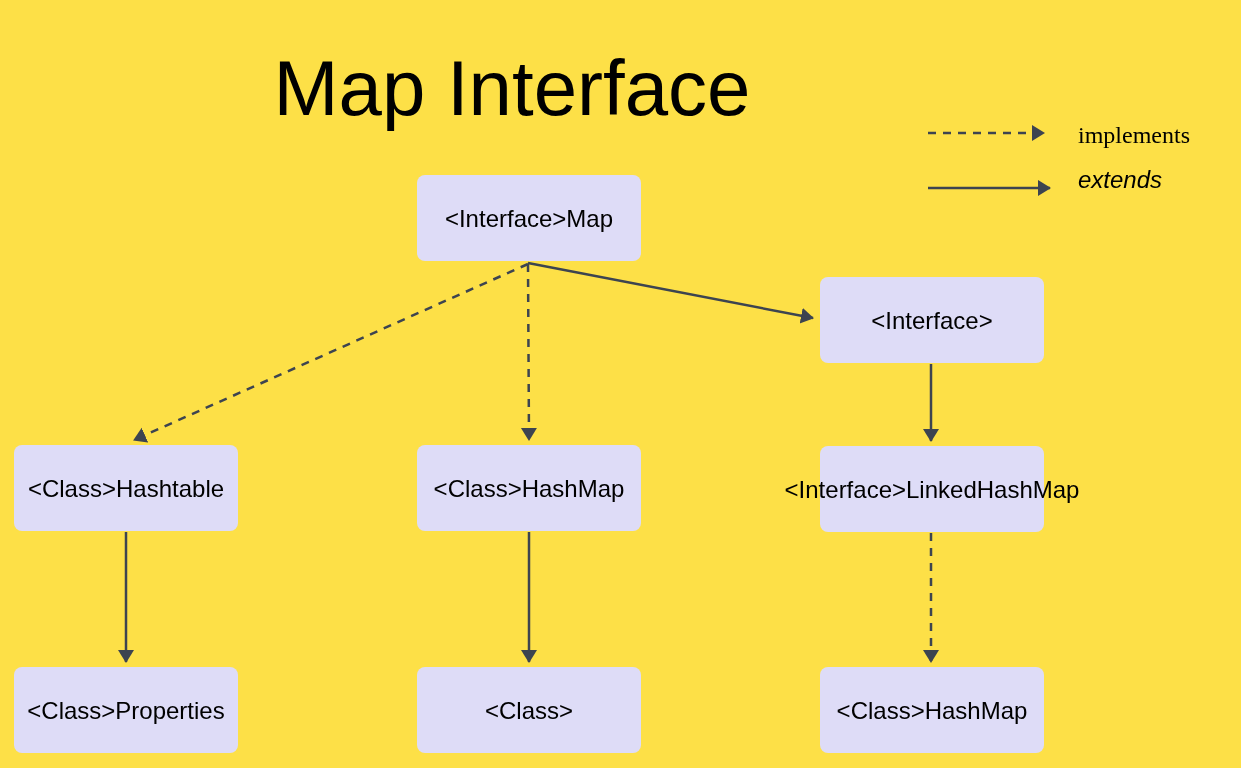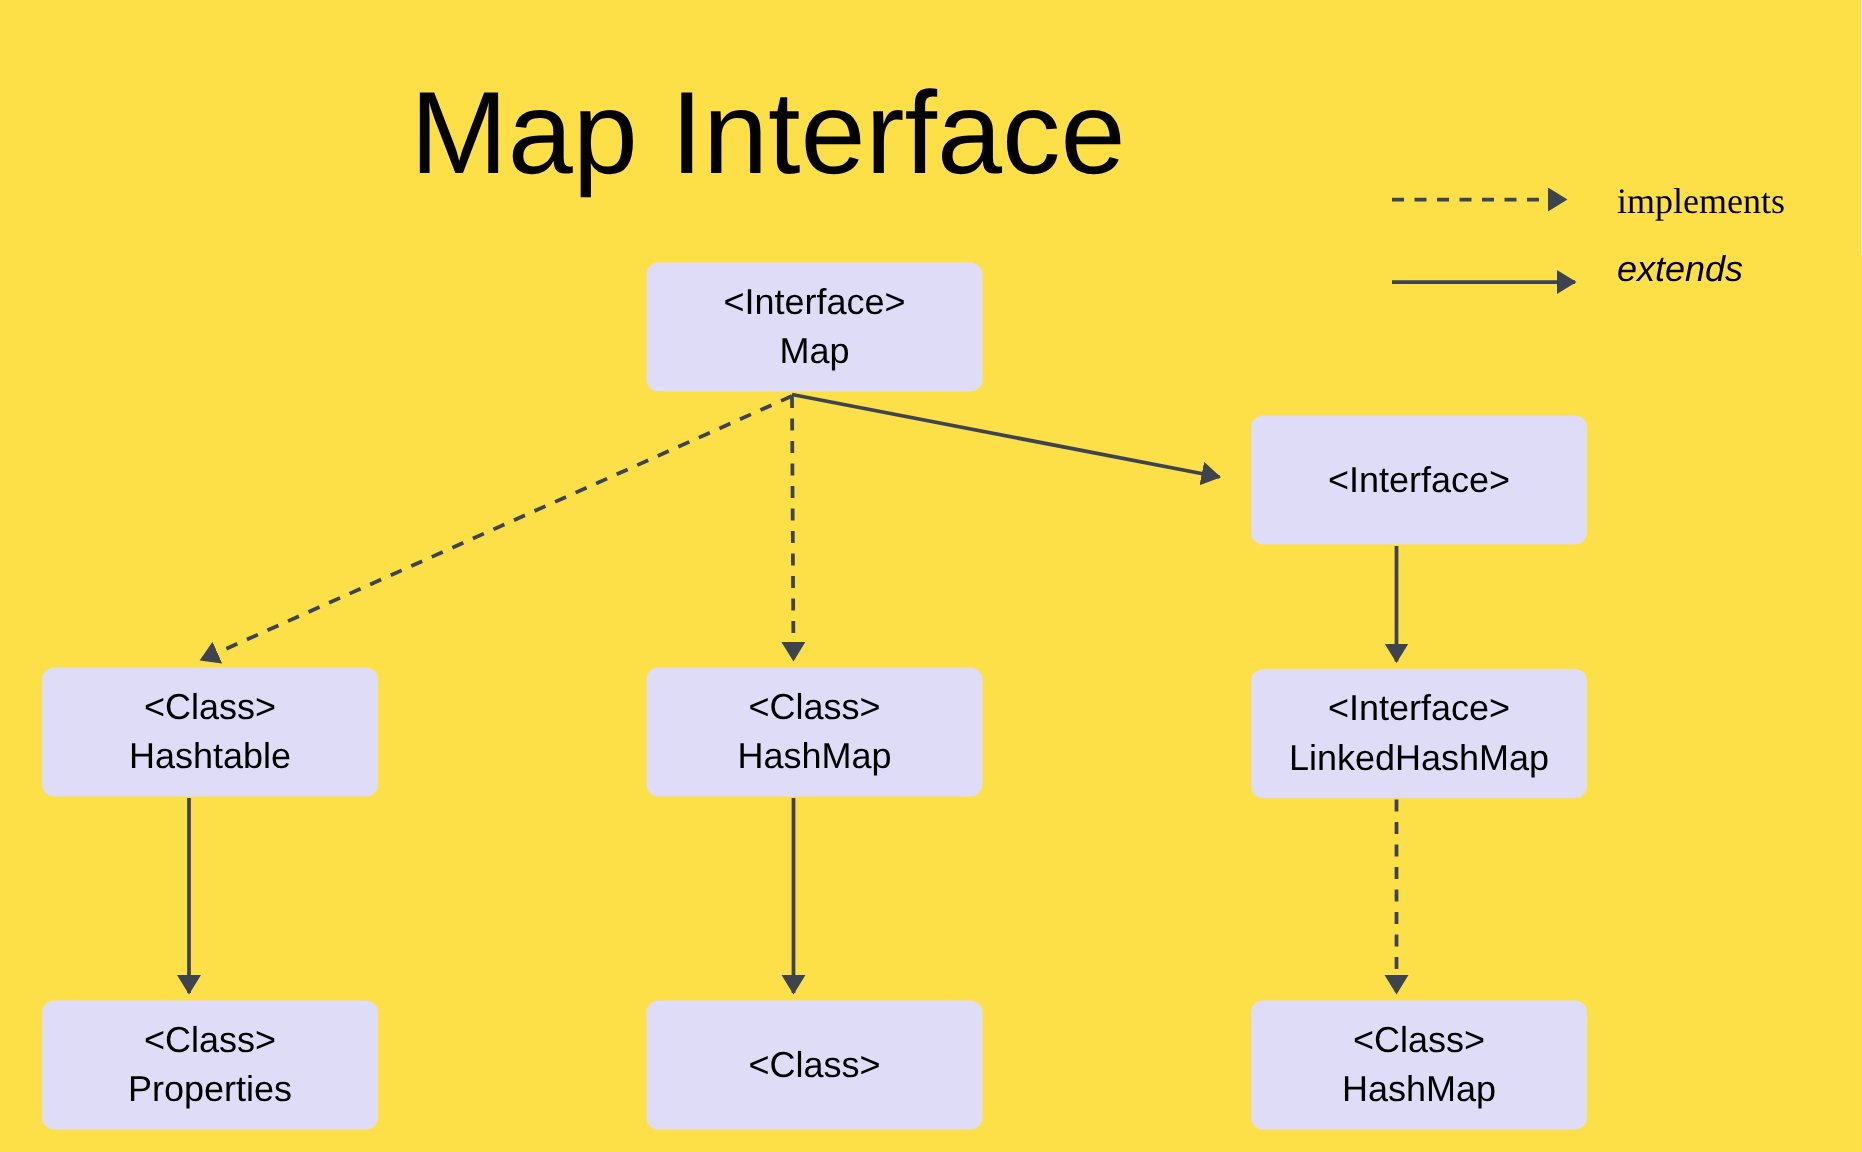--- a/index.html
+++ b/index.html
@@ -27,24 +27,24 @@
     width:1241px;height:768px;
     pointer-events:none;
   }
   .edge{stroke:#3d4450;stroke-width:2.5;fill:none;}
   .edge.dashed{stroke-dasharray:8 7;}
   .node{
     position:absolute;
     width:224px;height:86px;
     background:#dedcf7;
     border-radius:8px;
-    display:flex;flex-direction:column;
+    display:flex;flex-direction:row;
     align-items:center;justify-content:center;
     text-align:center;
-    font-size:24px;line-height:33px;margin-left:14px;
+    font-size:24px;line-height:33px;
   }
   .legend-label{
     position:absolute;
     font-size:24px;line-height:28px;
     white-space:nowrap;
   }
   
   .pos-map{left:417px;top:175px;}
   .pos-sortedmap{left:820px;top:277px;}
   .pos-hashtable{left:14px;top:445px;}

